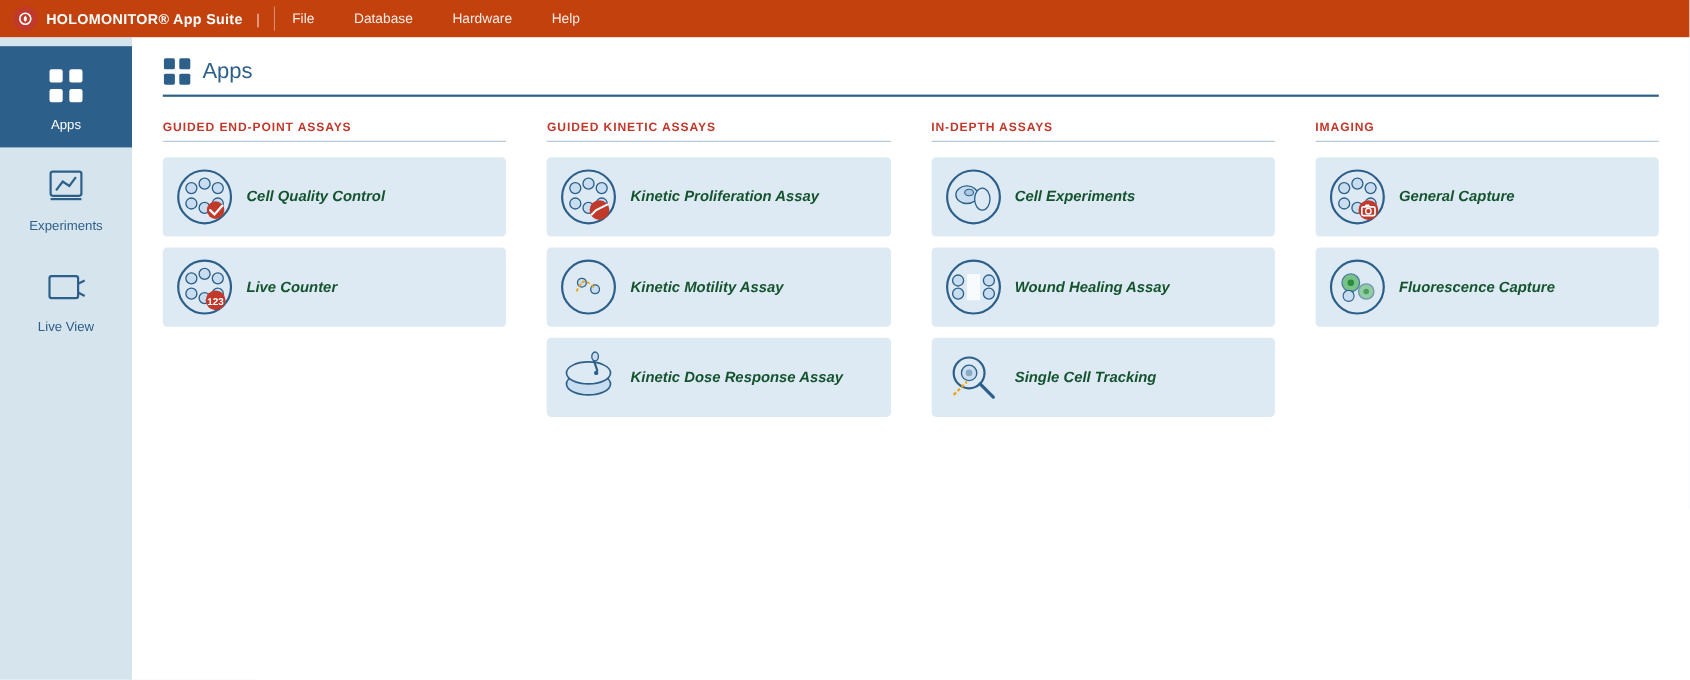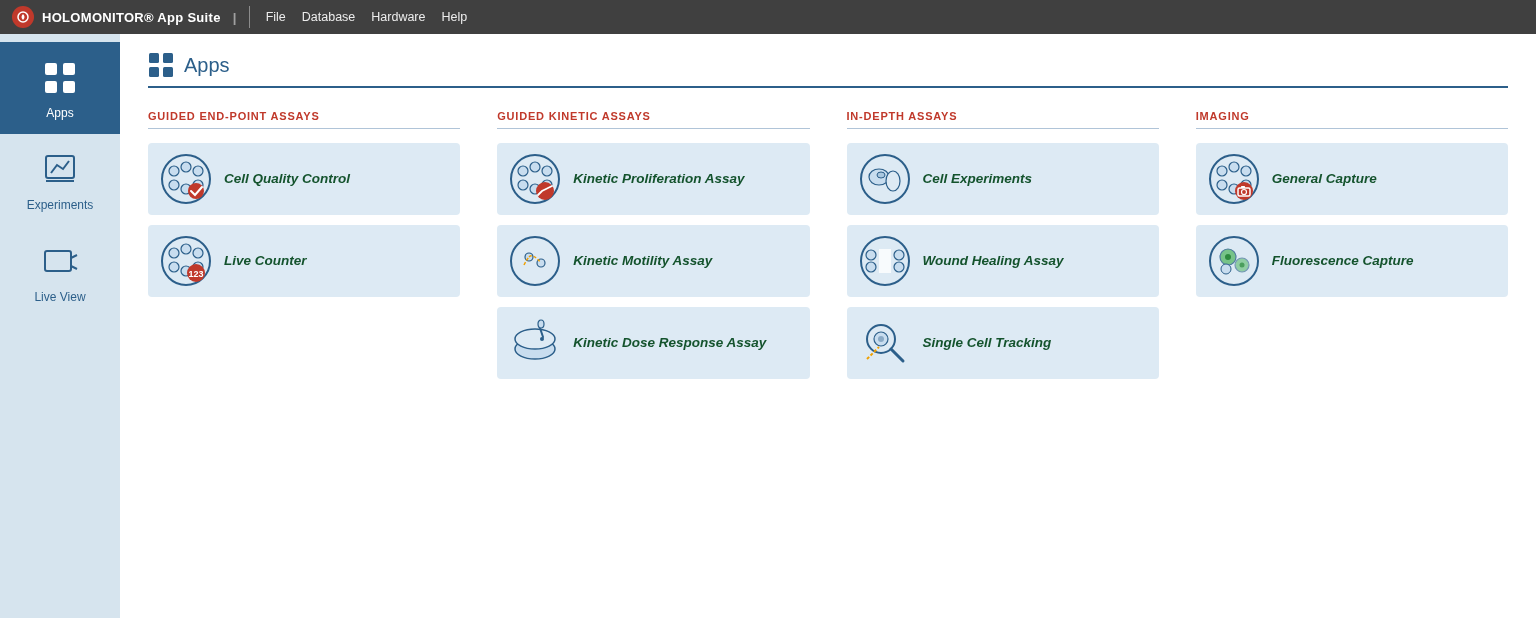--- a/index.html
+++ b/index.html
@@ -1,20 +1,20 @@
 <!DOCTYPE html>
 <html><head>
   <meta charset="utf-8">
   <style>
     * { box-sizing: border-box; margin: 0; padding: 0; }
     body { font-family: 'Segoe UI', Arial, sans-serif; background: #f0f4f7; height: 618px; overflow: hidden; }
 
     
     #topbar {
-      background: #404040;
+      background: #c2410c;
       height: 34px;
       display: flex;
       align-items: center;
       padding: 0 12px;
       gap: 16px;
     }
     #topbar .logo-area {
       display: flex;
       align-items: center;
       gap: 8px;
@@ -30,21 +30,21 @@
       border-radius: 50%;
       background: #c0392b;
       display: flex; align-items: center; justify-content: center;
       color: white;
       font-size: 10px;
       font-weight: bold;
       flex-shrink: 0;
     }
     #topbar .menu-items {
       display: flex;
-      gap: 16px;
+      gap: 36px;
     }
     #topbar .menu-item {
       color: rgba(255,255,255,0.9);
       font-size: 12.5px;
       cursor: pointer;
     }
 
     
     #main-layout {
       display: flex;

